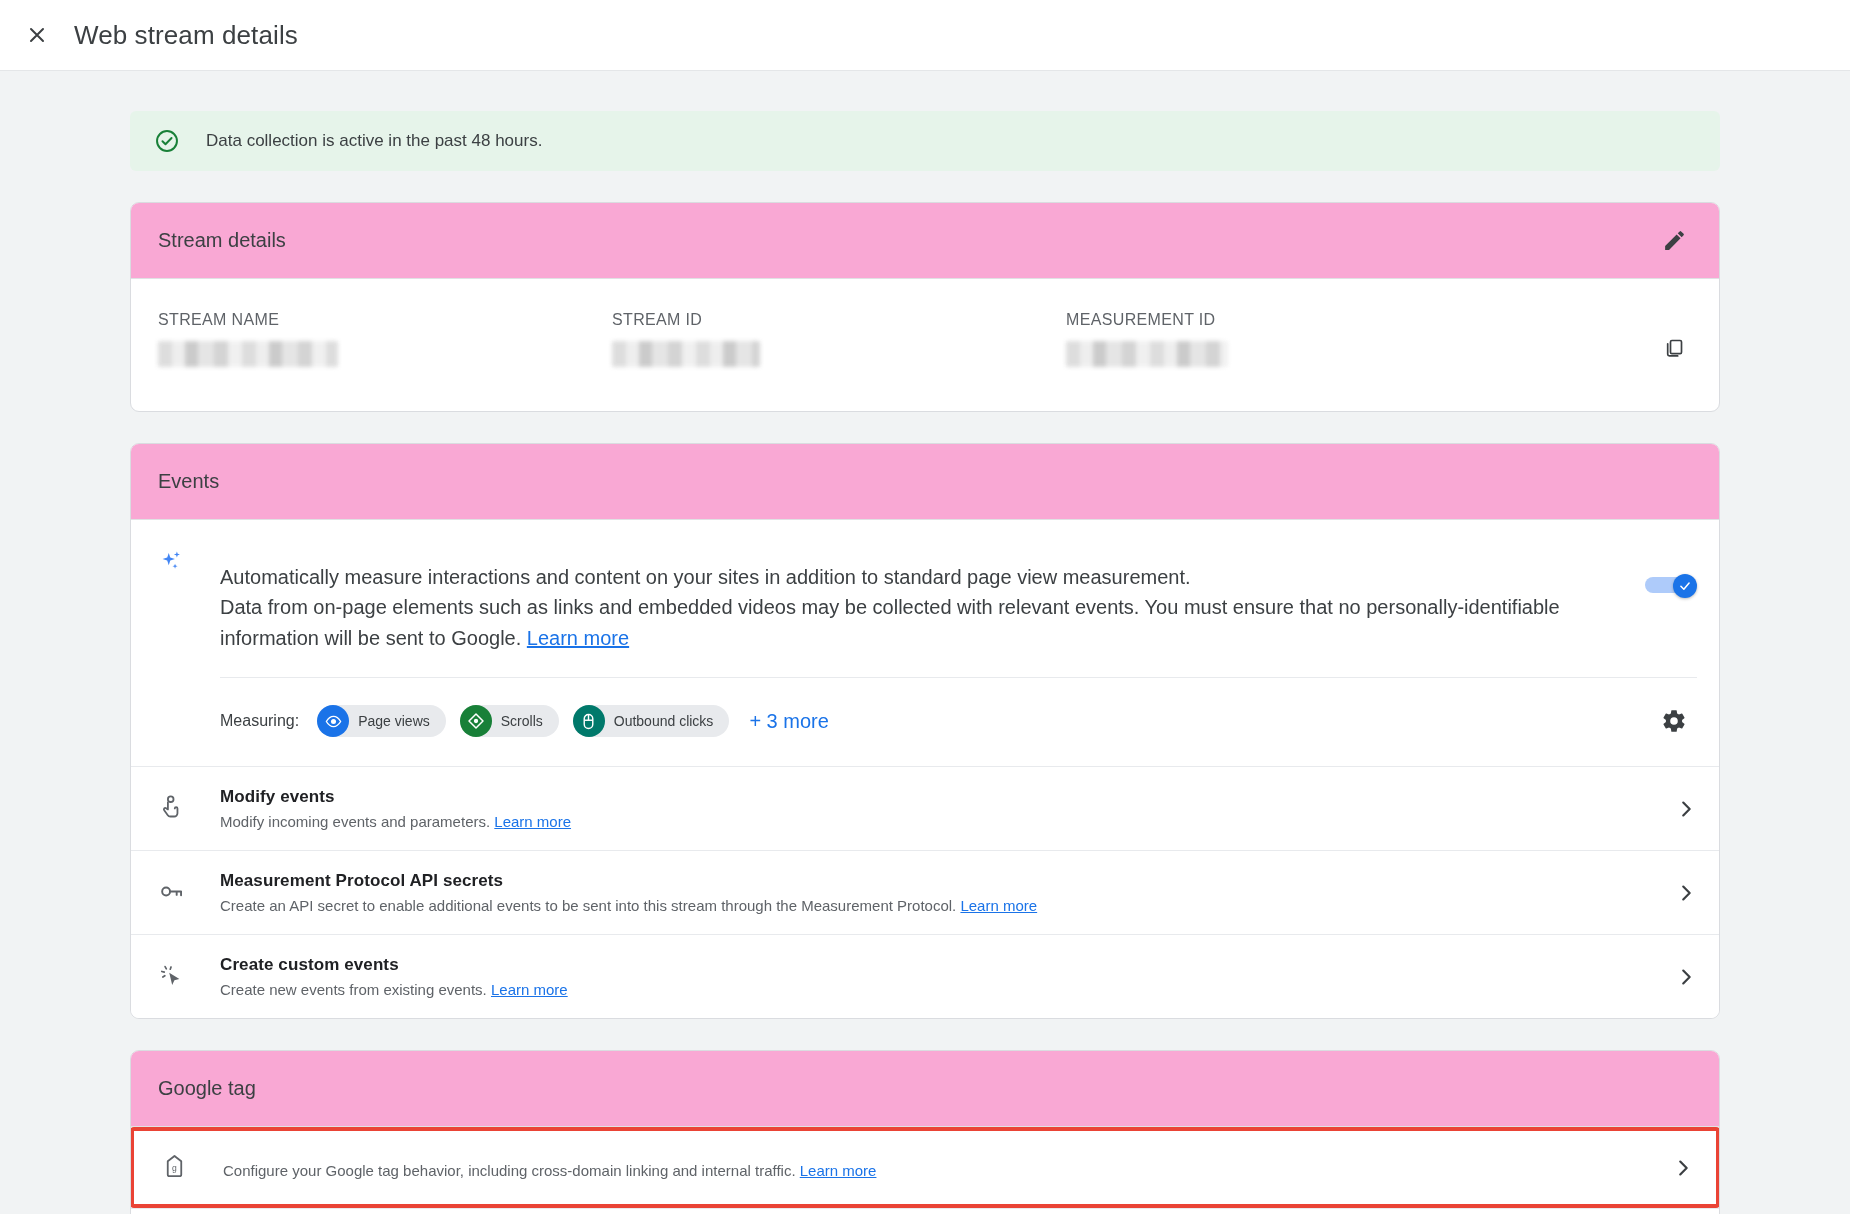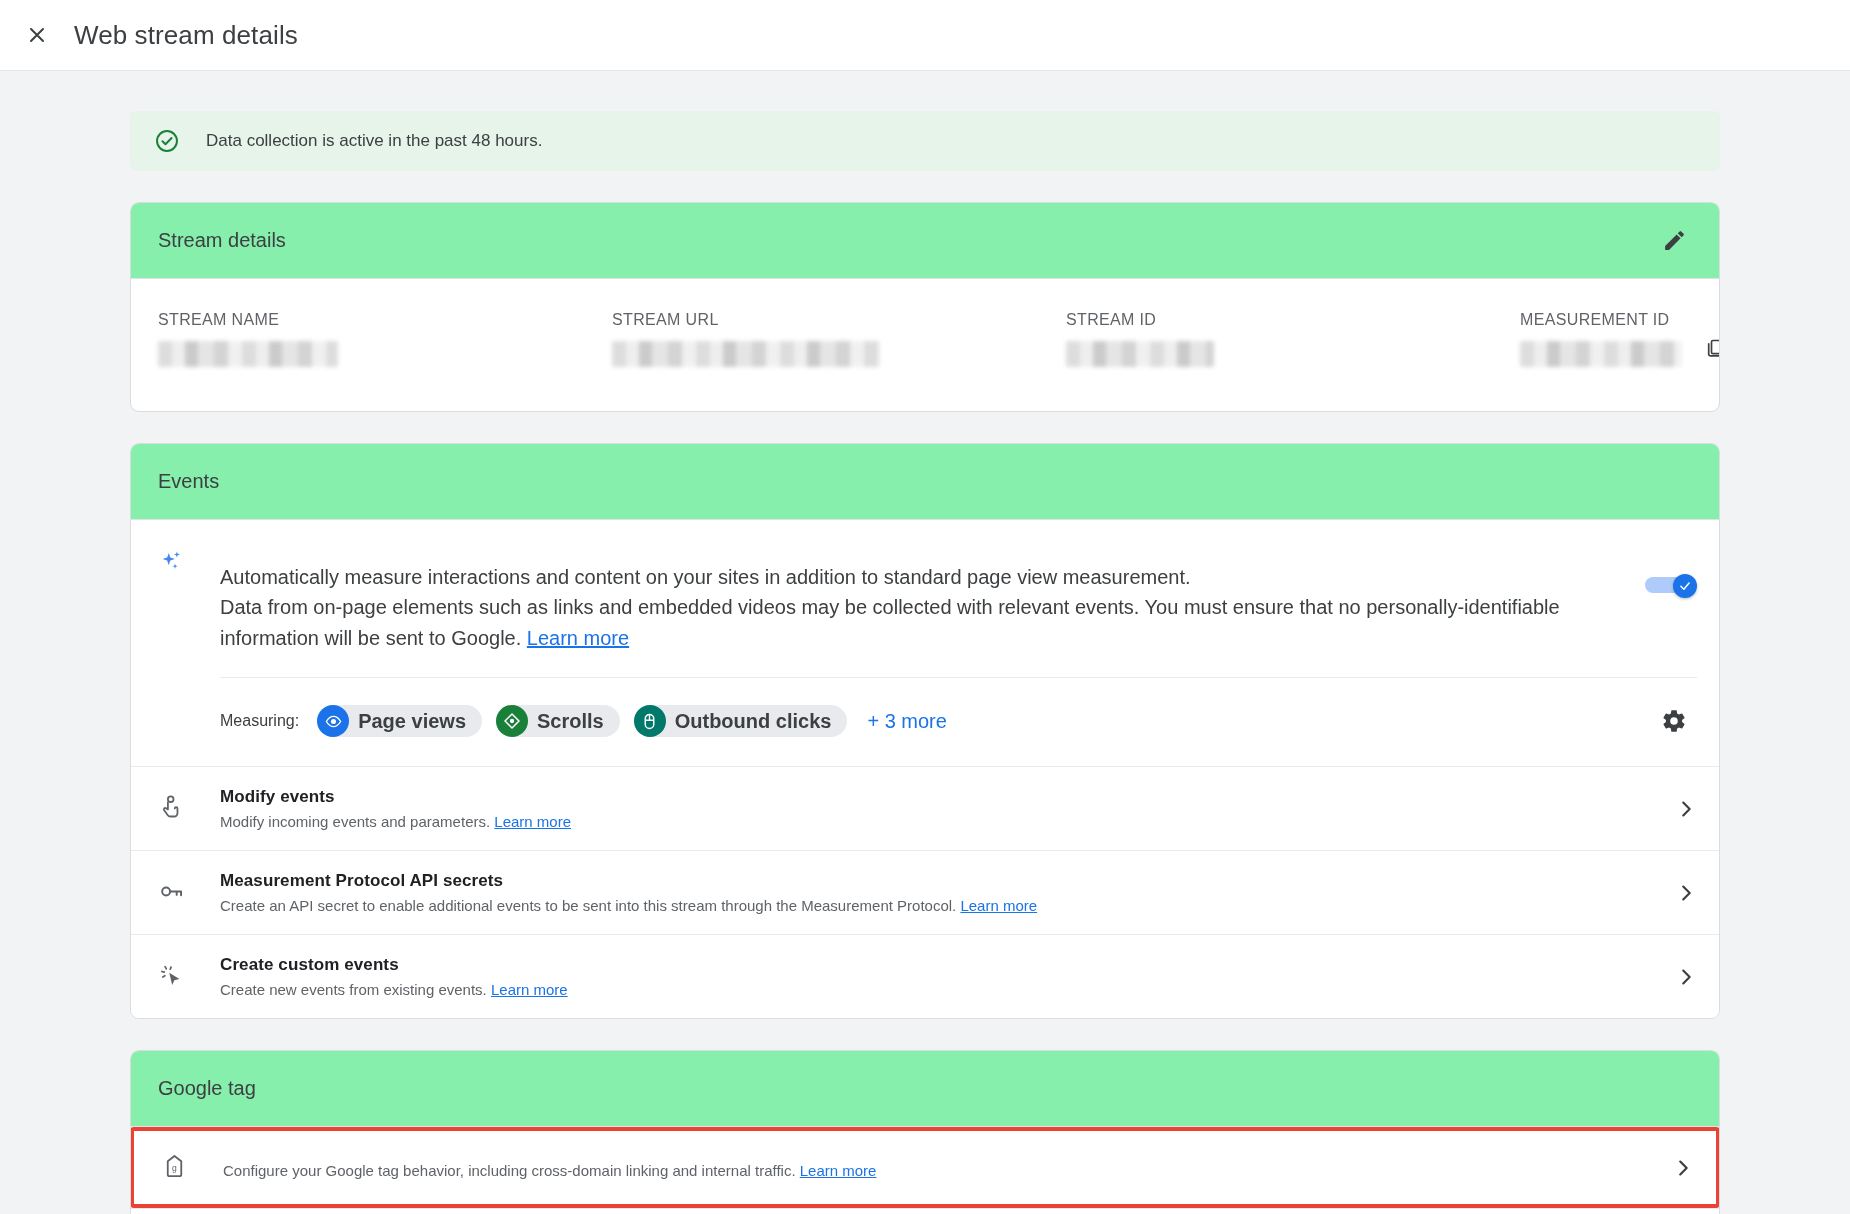--- a/index.html
+++ b/index.html
@@ -49,21 +49,21 @@
 
   
   .card {
     background: #ffffff;
     border: 1px solid #dadce0;
     border-radius: 9px;
     margin-top: 31px;
     overflow: hidden;
   }
   .card-head {
-    background: #86efac;
+    background: #f9a8d4;
     border-bottom: 1px solid #e0e2e4;
     height: 76px;
     display: flex; align-items: center; justify-content: space-between;
     padding: 0 22px 0 27px;
   }
   .card-head-title { font-size: 20px; color: #3c4043; font-weight: 400; }
   .icon-btn {
     width: 46px; height: 46px; border-radius: 50%;
     display: flex; align-items: center; justify-content: center;
     cursor: pointer; color: #3c4043;
@@ -148,21 +148,21 @@
     border-radius: 16px;
     height: 32px;
     padding-right: 16px;
     gap: 9px;
   }
   .chip-ic {
     width: 32px; height: 32px; border-radius: 50%;
     display: flex; align-items: center; justify-content: center;
     flex: 0 0 32px;
   }
-  .chip-label { font-size: 20px; color: #3c4043; white-space: nowrap; font-weight: bold; }
+  .chip-label { font-size: 14px; color: #3c4043; white-space: nowrap; }
   .more-link { font-size: 20px; color: #1a73e8; cursor: pointer; margin-left: 6px; }
   .measuring-spacer { flex: 1 1 auto; }
 
   
   .list-row {
     display: flex; align-items: center;
     border-top: 1px solid #e8eaed;
     padding: 20px 22px 20px 27px;
     min-height: 68px;
     cursor: pointer;
@@ -215,24 +215,20 @@
         <svg width="25" height="25" viewBox="0 0 24 24">
           <path d="M3 17.25V21h3.75L17.81 9.94l-3.75-3.75L3 17.25zM20.71 7.04a1 1 0 0 0 0-1.41l-2.34-2.34a1 1 0 0 0-1.41 0l-1.83 1.83 3.75 3.75 1.83-1.83z" fill="#3c4043"></path>
         </svg>
       </div>
     </div>
 
     <div class="detail-grid">
       <div class="detail-col">
         <div class="detail-label">STREAM NAME</div>
         <div class="redact w-a"></div>
-      </div>
-      <div class="detail-col">
-        <div class="detail-label">STREAM URL</div>
-        <div class="redact w-b"></div>
       </div>
       <div class="detail-col">
         <div class="detail-label">STREAM ID</div>
         <div class="redact w-c"></div>
       </div>
       <div class="detail-col last">
         <div style="flex:1 1 auto;">
           <div class="detail-label">MEASUREMENT ID</div>
           <div class="redact w-d"></div>
         </div>

